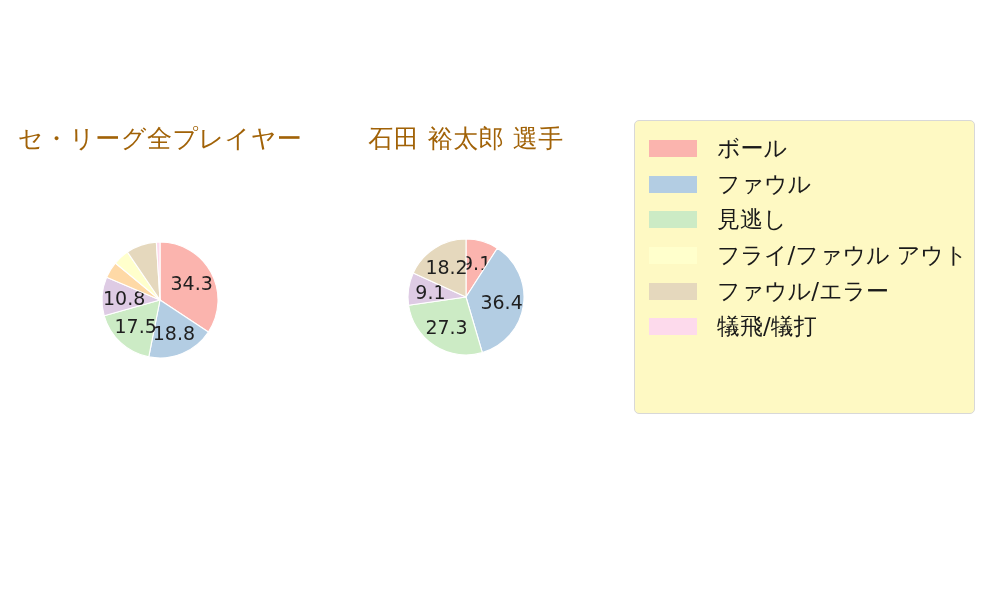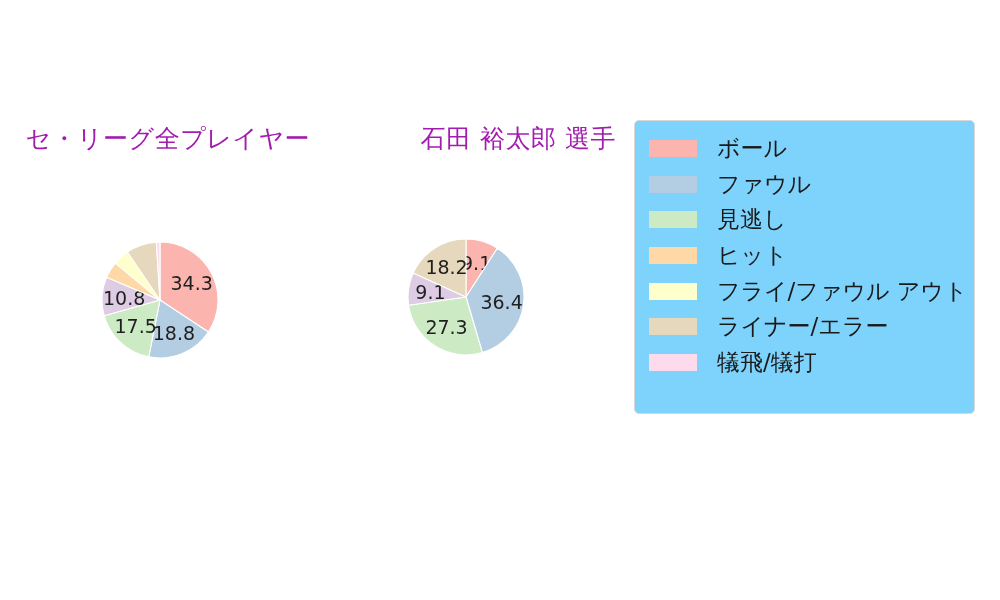--- a/index.html
+++ b/index.html
@@ -31,23 +31,23 @@
     height: 300px;
   }
   #panel-league { left: 10px; }
   #panel-player { left: 316px; }
 
   .panel-title {
     position: absolute;
     top: 12px;
     left: 0;
     width: 300px;
-    text-align: right;
+    text-align: center;
     font-size: 25px;
-    color: #a21caf;
+    color: #a16207;
     letter-spacing: 0.5px;
     white-space: nowrap;
   }
 
   .pie-svg {
     position: absolute;
     top: 60px;
     left: 0;
     width: 300px;
     height: 240px;
@@ -68,21 +68,21 @@
     dominant-baseline: central;
   }
 
   
   .legend-box {
     position: absolute;
     left: 634px;
     top: 120px;
     width: 341px;
     height: 294px;
-    background: #7dd3fc;
+    background: #fef9c3;
     border: 1px solid #d8d8d8;
     border-radius: 5px;
     box-sizing: border-box;
     padding: 10px 14px 10px 14px;
   }
   .legend-list {
     display: flex;
     flex-direction: column;
     justify-content: flex-start;
     height: 100%;
@@ -153,30 +153,26 @@
         </div>
         <div class="legend-row">
           <span class="legend-swatch" style="background: rgb(179, 205, 227);"></span>
           <span class="legend-label">ファウル</span>
         </div>
         <div class="legend-row">
           <span class="legend-swatch" style="background: rgb(204, 235, 197);"></span>
           <span class="legend-label">見逃し</span>
         </div>
         <div class="legend-row">
-          <span class="legend-swatch" style="background: rgb(254, 217, 166);"></span>
-          <span class="legend-label">ヒット</span>
-        </div>
-        <div class="legend-row">
           <span class="legend-swatch" style="background: rgb(255, 255, 204);"></span>
           <span class="legend-label">フライ/ファウル アウト</span>
         </div>
         <div class="legend-row">
           <span class="legend-swatch" style="background: rgb(229, 216, 189);"></span>
-          <span class="legend-label">ライナー/エラー</span>
+          <span class="legend-label">ファウル/エラー</span>
         </div>
         <div class="legend-row">
           <span class="legend-swatch" style="background: rgb(253, 218, 236);"></span>
           <span class="legend-label">犠飛/犠打</span>
         </div>
       </div>
   </div>
 
 </div>
 

